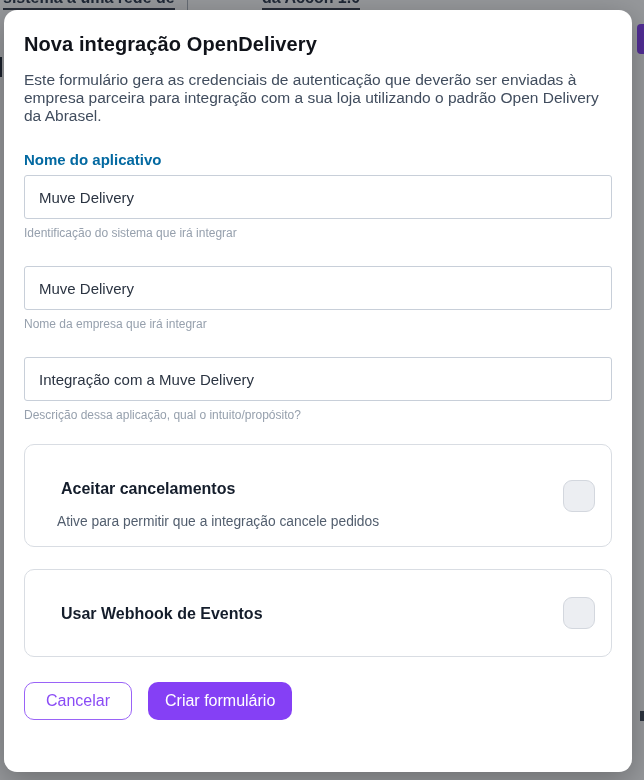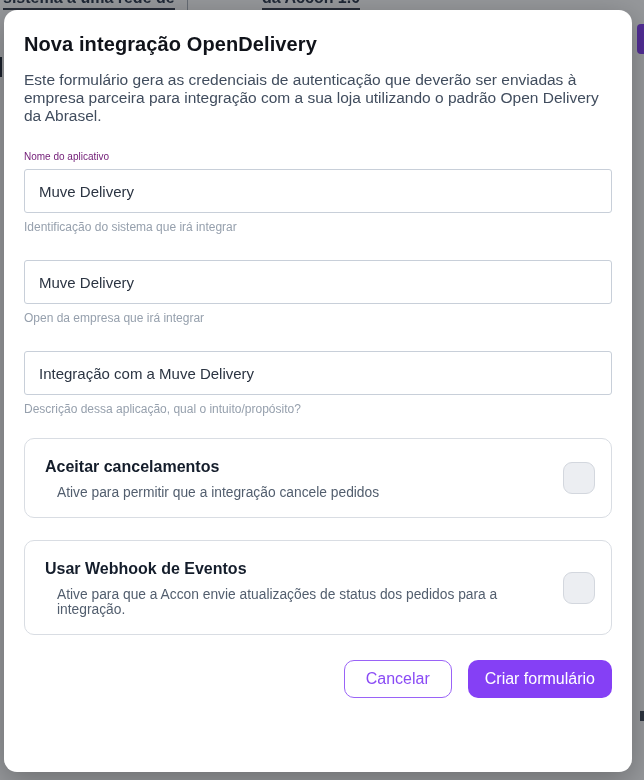--- a/index.html
+++ b/index.html
@@ -28,39 +28,39 @@
   .overlay{position:absolute;inset:0;background:rgba(17,21,28,0.44);z-index:2;}
   
   .modal{
     position:absolute;left:4px;top:10px;width:628px;height:762px;z-index:3;
     background:#ffffff;border-radius:13px;box-sizing:border-box;
     padding:0 20px;box-shadow:0 8px 30px rgba(0,0,0,.28);
   }
   .modal-title{margin:23px 0 0;font-size:20px;font-weight:700;color:#10131a;letter-spacing:.1px;}
   .modal-desc{margin:15px 0 0;font-size:15.5px;line-height:18px;color:#414d5e;}
   .field{margin-top:26px;}
-  .field-label{display:block;font-size:10px;font-weight:400;color:#701a75;}
+  .field-label{display:block;font-size:15px;font-weight:700;color:#0369a1;}
   .text-input{
     display:block;width:100%;box-sizing:border-box;height:44px;margin-top:7px;
     border:1px solid #c8cfd9;border-radius:3px;padding:0 14px;
     font-family:inherit;font-size:15px;color:#2b3442;background:#fff;outline:none;
   }
   .field-helper{margin:7px 0 0;font-size:12px;color:#96a0ad;}
   .toggle-card{
     position:relative;margin-top:22px;border:1px solid #d9dde3;border-radius:10px;
     padding:19px 64px 17px 20px;background:#fff;
   }
-  .toggle-title{margin:0;font-size:16px;font-weight:700;color:#141d2b;}
+  .toggle-title{margin:16px;font-size:16px;font-weight:700;color:#141d2b;}
   .toggle-desc{margin:9px 12px 0;font-size:13.8px;color:#525e6e;}
   .toggle-box{
     position:absolute;right:16px;top:50%;transform:translateY(-50%);
     width:30px;height:30px;background:#eceef2;border:1px solid #d3d7de;
     border-radius:9px;cursor:pointer;
   }
-  .footer{display:flex;justify-content:flex-end;align-items:center;gap:16px;margin-top:25px;}
+  .footer{display:flex;justify-content:flex-start;align-items:center;gap:16px;margin-top:25px;}
   .btn{font-family:inherit;font-size:16px;border-radius:10px;cursor:pointer;height:38px;}
   .btn-cancel{
     background:#ffffff;border:1.6px solid #9a63f7;color:#8a4bf5;padding:0 21px;
   }
   .btn-submit{
     background:#8540f5;border:none;color:#ffffff;padding:0 17px;
   }
 </style>
 </head>
 <body>
@@ -83,37 +83,36 @@
   <p class="modal-desc">Este formulário gera as credenciais de autenticação que deverão ser enviadas à empresa parceira para integração com a sua loja utilizando o padrão Open Delivery da Abrasel.</p>
 
   <div class="field">
     <label class="field-label">Nome do aplicativo</label>
     <input class="text-input" type="text" value="Muve Delivery" style="">
     <p class="field-helper">Identificação do sistema que irá integrar</p>
   </div>
 
   <div class="field">
     <input class="text-input" type="text" value="Muve Delivery" style="">
-    <p class="field-helper">Open da empresa que irá integrar</p>
+    <p class="field-helper">Nome da empresa que irá integrar</p>
   </div>
 
   <div class="field">
     <input class="text-input" type="text" value="Integração com a Muve Delivery" style="">
     <p class="field-helper">Descrição dessa aplicação, qual o intuito/propósito?</p>
   </div>
 
   <div class="toggle-card">
     <h3 class="toggle-title">Aceitar cancelamentos</h3>
     <p class="toggle-desc">Ative para permitir que a integração cancele pedidos</p>
     <div class="toggle-box" role="checkbox" aria-checked="false"></div>
   </div>
 
   <div class="toggle-card">
     <h3 class="toggle-title">Usar Webhook de Eventos</h3>
-    <p class="toggle-desc">Ative para que a Accon envie atualizações de status dos pedidos para a integração.</p>
     <div class="toggle-box" role="checkbox" aria-checked="false"></div>
   </div>
 
   <div class="footer">
     <button class="btn btn-cancel">Cancelar</button>
     <button class="btn btn-submit">Criar formulário</button>
   </div>
 
 </div>
 

